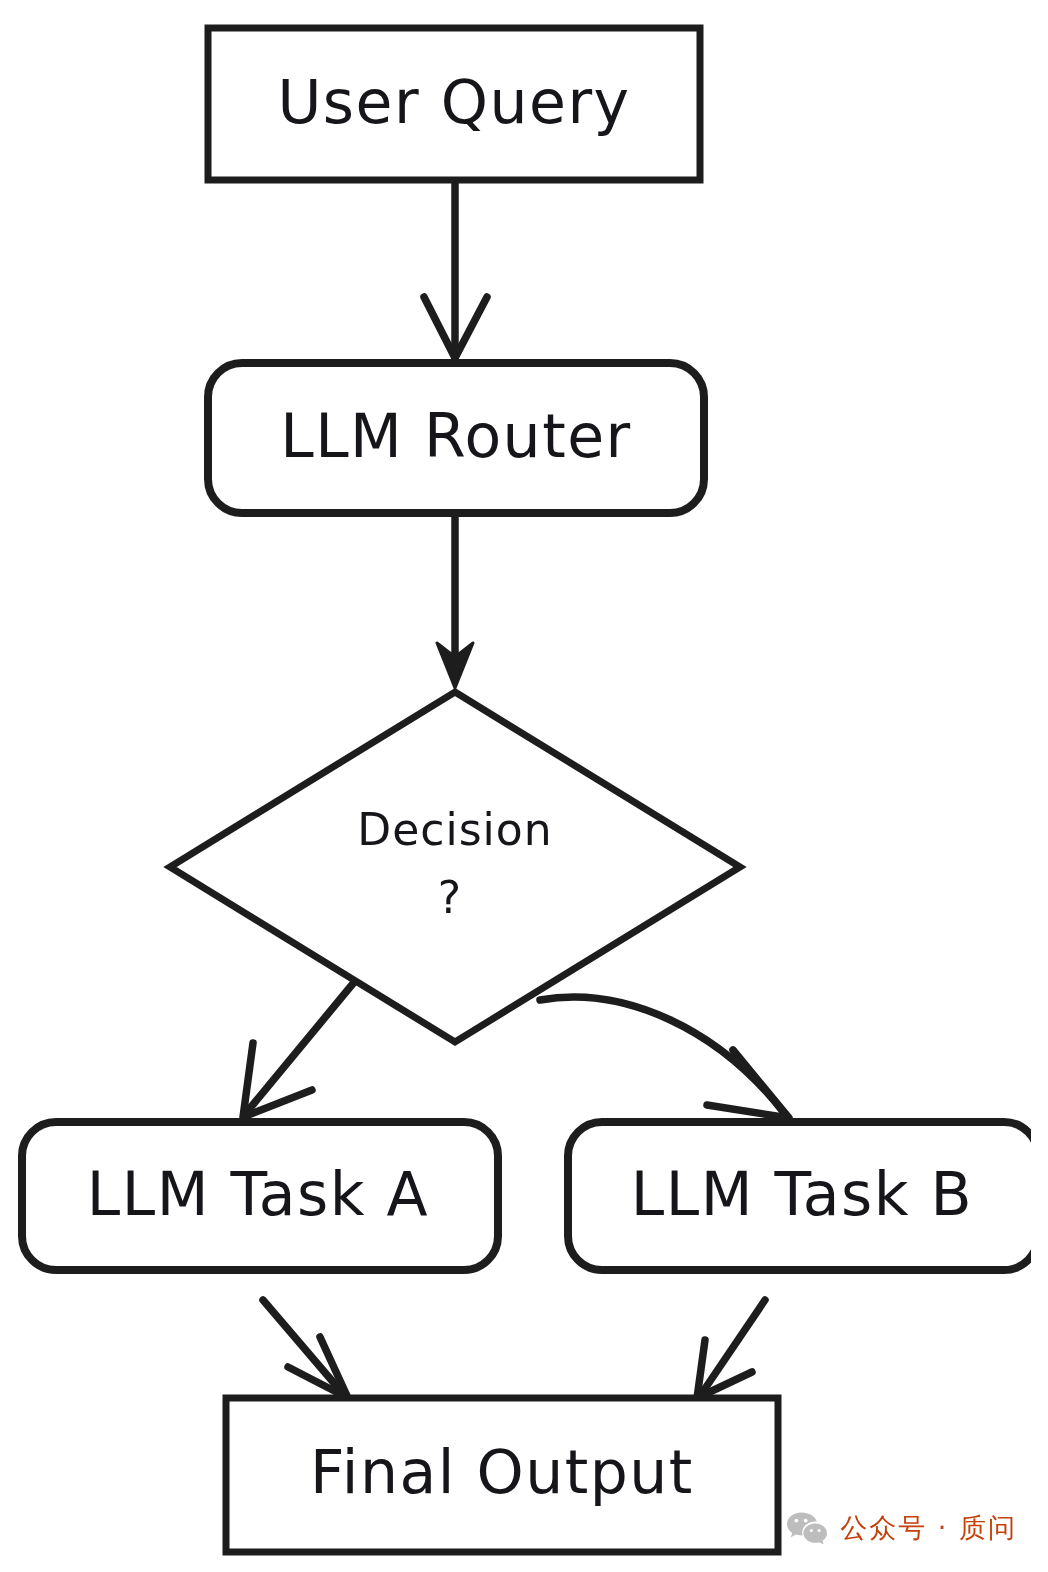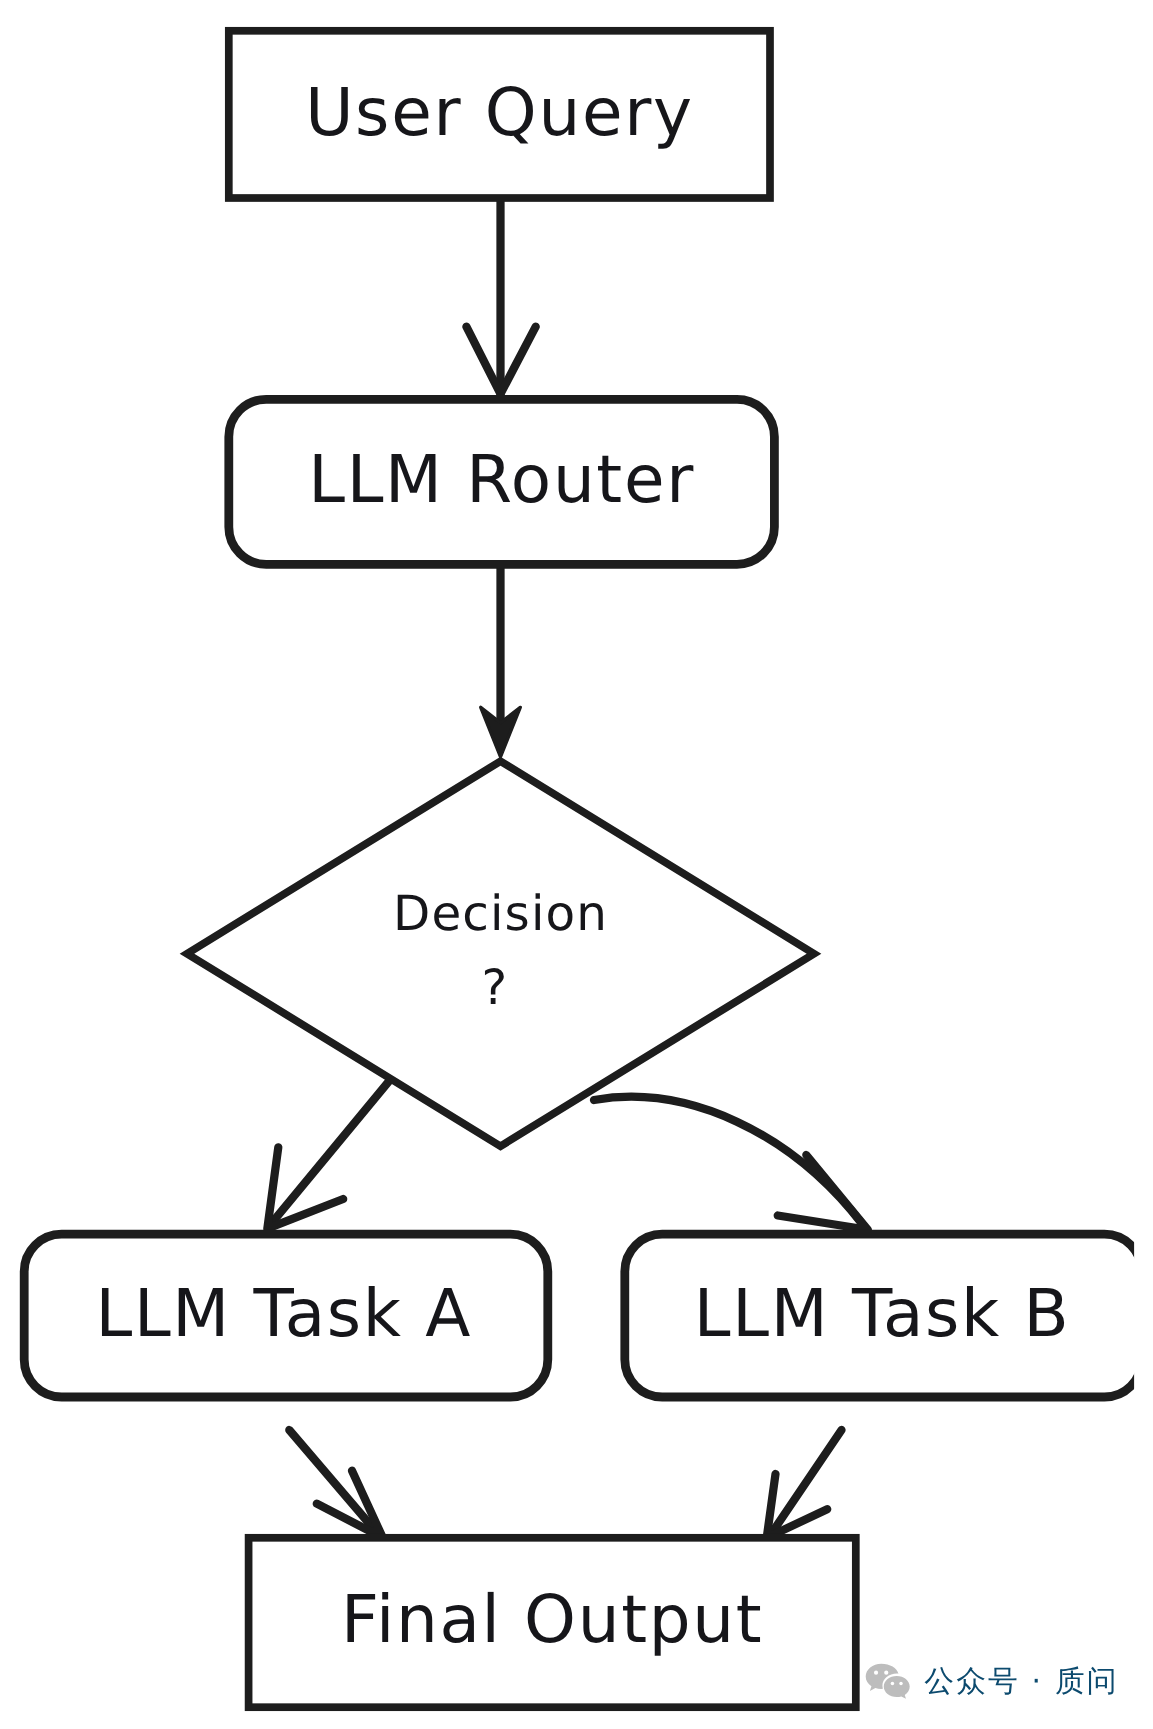--- a/index.html
+++ b/index.html
@@ -74,21 +74,21 @@
     dominant-baseline: middle;
     letter-spacing: 1px;
   }
   #watermark {
     position: absolute;
     right: 14px;
     bottom: 26px;
     display: flex;
     align-items: center;
     gap: 12px;
-    color: #0c4a6e;
+    color: #c2410c;
     font-size: 27px;
     font-family: "DejaVu Sans", sans-serif;
     white-space: nowrap;
     user-select: none;
   }
   #watermark .wm-icon {
     display: inline-block;
     line-height: 0;
   }
   #watermark .wm-text {

